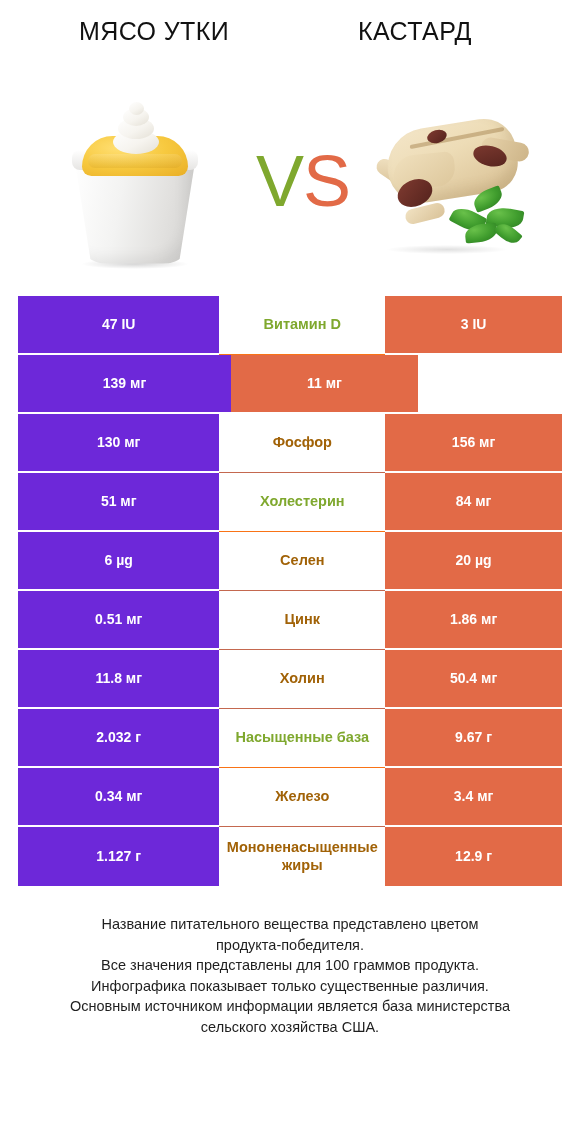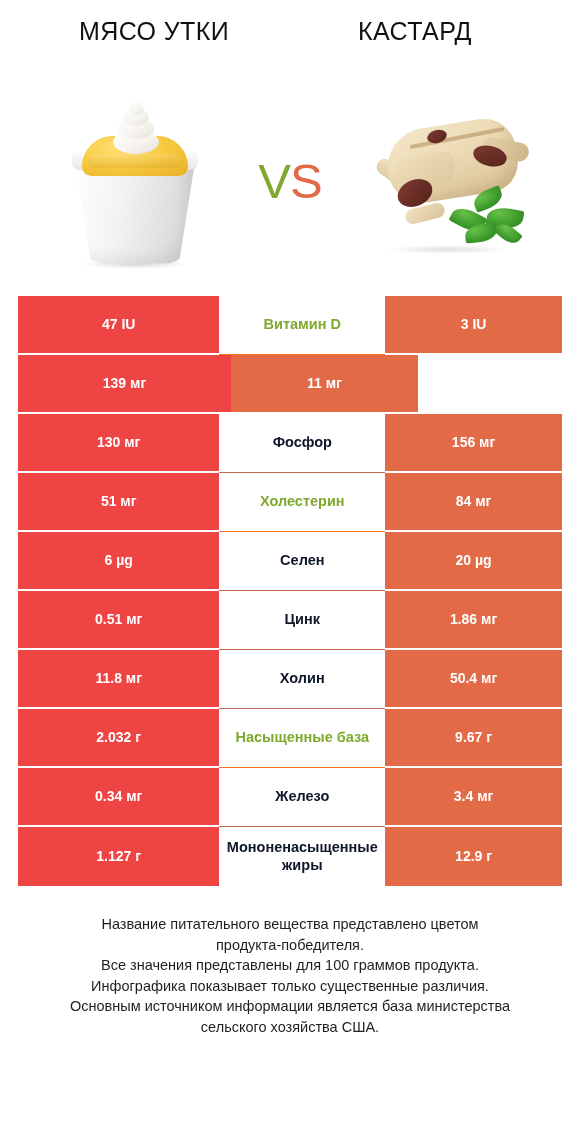--- a/index.html
+++ b/index.html
@@ -48,22 +48,22 @@
   .hero-slot {
     width: 190px;
     height: 200px;
     position: relative;
     display: flex;
     align-items: center;
     justify-content: center;
   }
   .vs-wrap {
     width: 120px;
-    text-align: center;
-    font-size: 49px;
+    text-align: right;
+    font-size: 72px;
     font-weight: 400;
     line-height: 1;
     letter-spacing: -1px;
     font-family: "Liberation Sans", "DejaVu Sans", sans-serif;
   }
   .vs-v { color: #7FA82E; }
   .vs-s { color: #E26A47; }
 
   
   .custard { position: relative; width: 150px; height: 175px; }
@@ -205,21 +205,21 @@
     display: flex;
     align-items: center;
     justify-content: center;
     text-align: center;
     font-size: 14px;
     font-weight: bold;
     line-height: 1.2;
   }
   .cell.left {
     width: 213px;
-    background: #ef4444;
+    background: #6d28d9;
     color: #ffffff;
     border-bottom: 2px solid #ffffff;
   }
   .cell.right {
     width: 187px;
     background: #E26A47;
     color: #ffffff;
     border-bottom: 2px solid #ffffff;
   }
   .cell.mid {
@@ -232,21 +232,21 @@
     position: relative;
     z-index: 2;
   }
   .cell.mid .label-inner {
     display: block;
     width: 100%;
     text-align: center;
     white-space: normal;
   }
   .cell.mid.win-green { color: #7FA82E; border-bottom: 1px solid #f97316; }
-  .cell.mid.win-orange { color: #0f172a; border-bottom: 1px solid #C4684F; }
+  .cell.mid.win-orange { color: #a16207; border-bottom: 1px solid #C4684F; }
   .row:last-child .cell.left,
   .row:last-child .cell.right,
   .row:last-child .cell.mid { border-bottom: none; }
 
   
   .footer {
     margin-top: 28px;
     padding: 0 28px;
     text-align: center;
     font-size: 14.5px;

